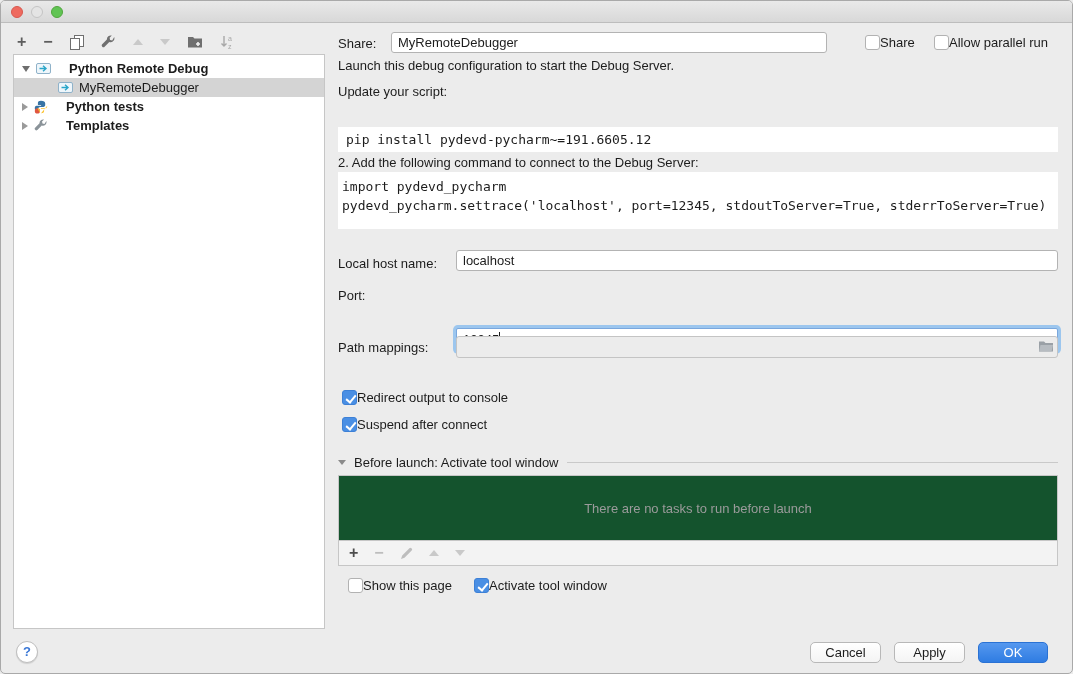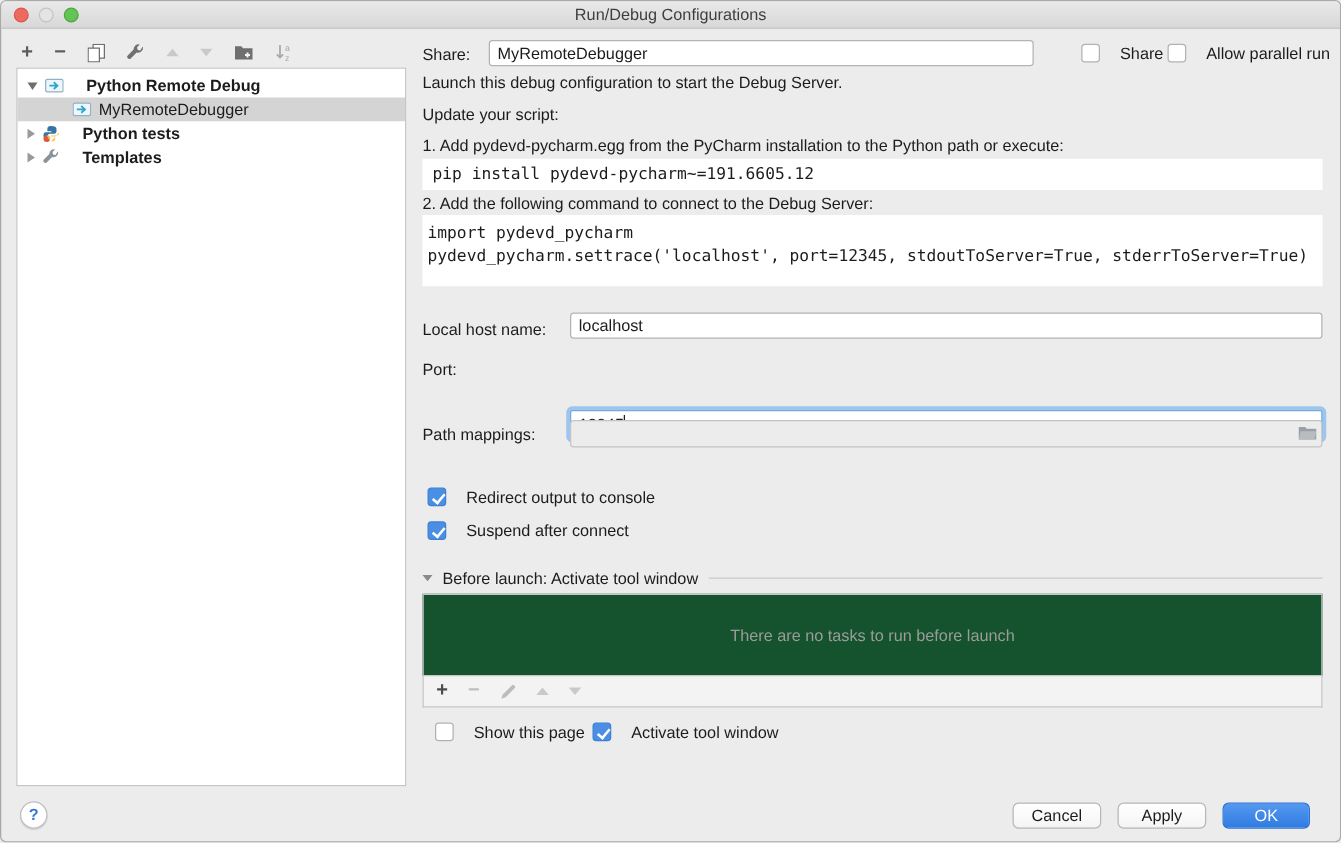--- a/index.html
+++ b/index.html
@@ -48,21 +48,21 @@
 
   .code { position:absolute; left:337px; background:#ffffff; font-family:"DejaVu Sans Mono", monospace; font-size:13px; color:#1c1c1c; width:720px; }
   .code1 { top:126px; height:25px; line-height:25px; padding-left:8px; }
   .code2 { top:171px; height:57px; padding:5px 0 0 4px; line-height:19px; }
 
   
   .cb { display:inline-block; width:15px; height:15px; background:#fff; border:1px solid #b2b2b2; border-radius:3px; vertical-align:middle; position:relative; flex:0 0 15px; }
   .cb.checked { background:#4a8fe4; border-color:#3d80d6; }
   .cb.checked::after { content:""; position:absolute; left:4.5px; top:1.5px; width:4px; height:8px;
     border:solid #fff; border-width:0 2px 2px 0; transform:rotate(40deg); }
-  .cb-row { position:absolute; display:flex; align-items:center; gap:16px; }
+  .cb-row { position:absolute; display:flex; align-items:center; gap:0; }
 
   
   .bl-header { left:337px; top:454px; width:720px; display:flex; align-items:center; }
   .bl-tri { border-left:4.5px solid transparent; border-right:4.5px solid transparent; border-top:5.5px solid #8a8a8a; margin-right:8px; }
   .bl-line { flex:1; height:1px; background:#c9c9c9; margin-left:8px; }
   .task-box { left:337px; top:474px; width:720px; height:66px; background:#14532d; border:1px solid #c6c6c6;
     display:flex; align-items:center; justify-content:center; color:#9b9b9b; }
   .task-toolbar { left:337px; top:540px; width:720px; height:25px; background:#f3f3f3; border:1px solid #c6c6c6; border-top:none;
     display:flex; align-items:center; gap:16px; padding-left:10px; }
   .tt-plus { font-size:16px; color:#4d4d4d; font-weight:bold; line-height:14px; }
@@ -80,21 +80,20 @@
 </style>
 </head>
 <body>
 
 <div class="window">
 
   <div class="titlebar">
     <span class="traffic t-close"></span>
     <span class="traffic t-min"></span>
     <span class="traffic t-zoom"></span>
-    <div class="win-title">Run/Debug Configurations</div>
   </div>
 
   <div class="side-toolbar">
     <span class="tb-glyph">+</span>
     <span class="tb-glyph">−</span>
     <span style="display:inline-flex;">
       <svg width="14" height="15" viewBox="0 0 14 15">
           <rect x="4.5" y="0.5" width="9" height="11" fill="#fff" stroke="#6f6f6f"></rect>
           <rect x="0.5" y="3.5" width="9" height="11" fill="#fff" stroke="#6f6f6f"></rect>
         </svg>
@@ -172,21 +171,20 @@
     <span class="cb"></span>
     <span>Share</span>
   </div>
   <div class="cb-row" style="left:933px; top:34px;">
     <span class="cb"></span>
     <span>Allow parallel run</span>
   </div>
 
   <div class="abs lbl" style="left:337px; top:57px;">Launch this debug configuration to start the Debug Server.</div>
   <div class="abs lbl" style="left:337px; top:83px;">Update your script:</div>
-  <div class="abs lbl" style="left:337px; top:108px;">1. Add pydevd-pycharm.egg from the PyCharm installation to the Python path or execute:</div>
 
   <div class="code code1">pip install pydevd-pycharm~=191.6605.12</div>
 
   <div class="abs lbl" style="left:337px; top:154px;">2. Add the following command to connect to the Debug Server:</div>
 
   <div class="code code2">
     <div>import pydevd_pycharm</div>
     <div>pydevd_pycharm.settrace('localhost', port=12345, stdoutToServer=True, stderrToServer=True)</div>
   </div>
 

